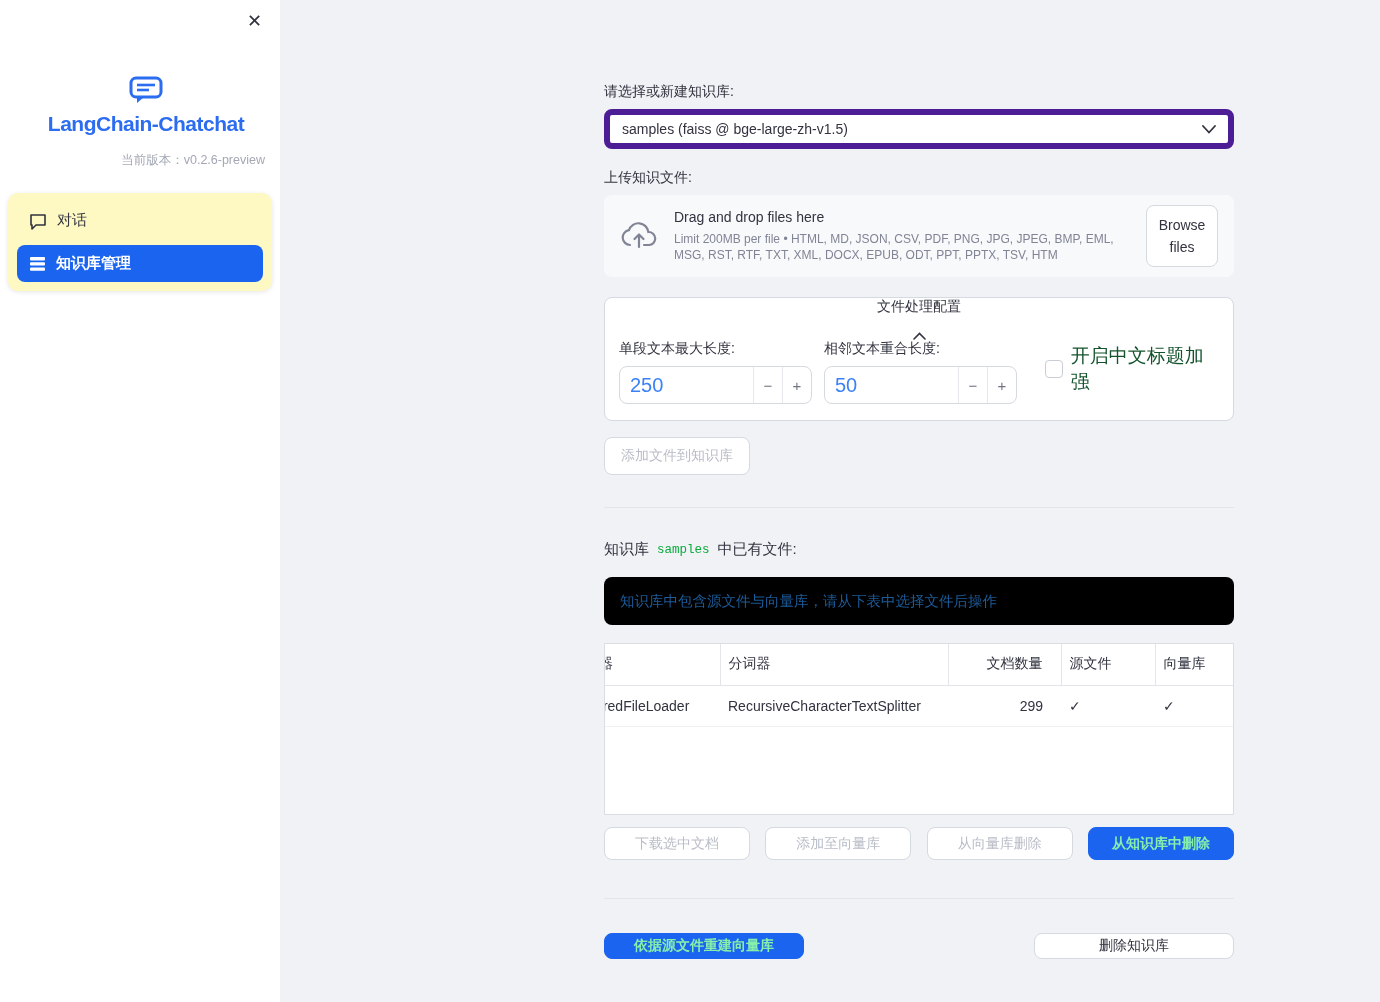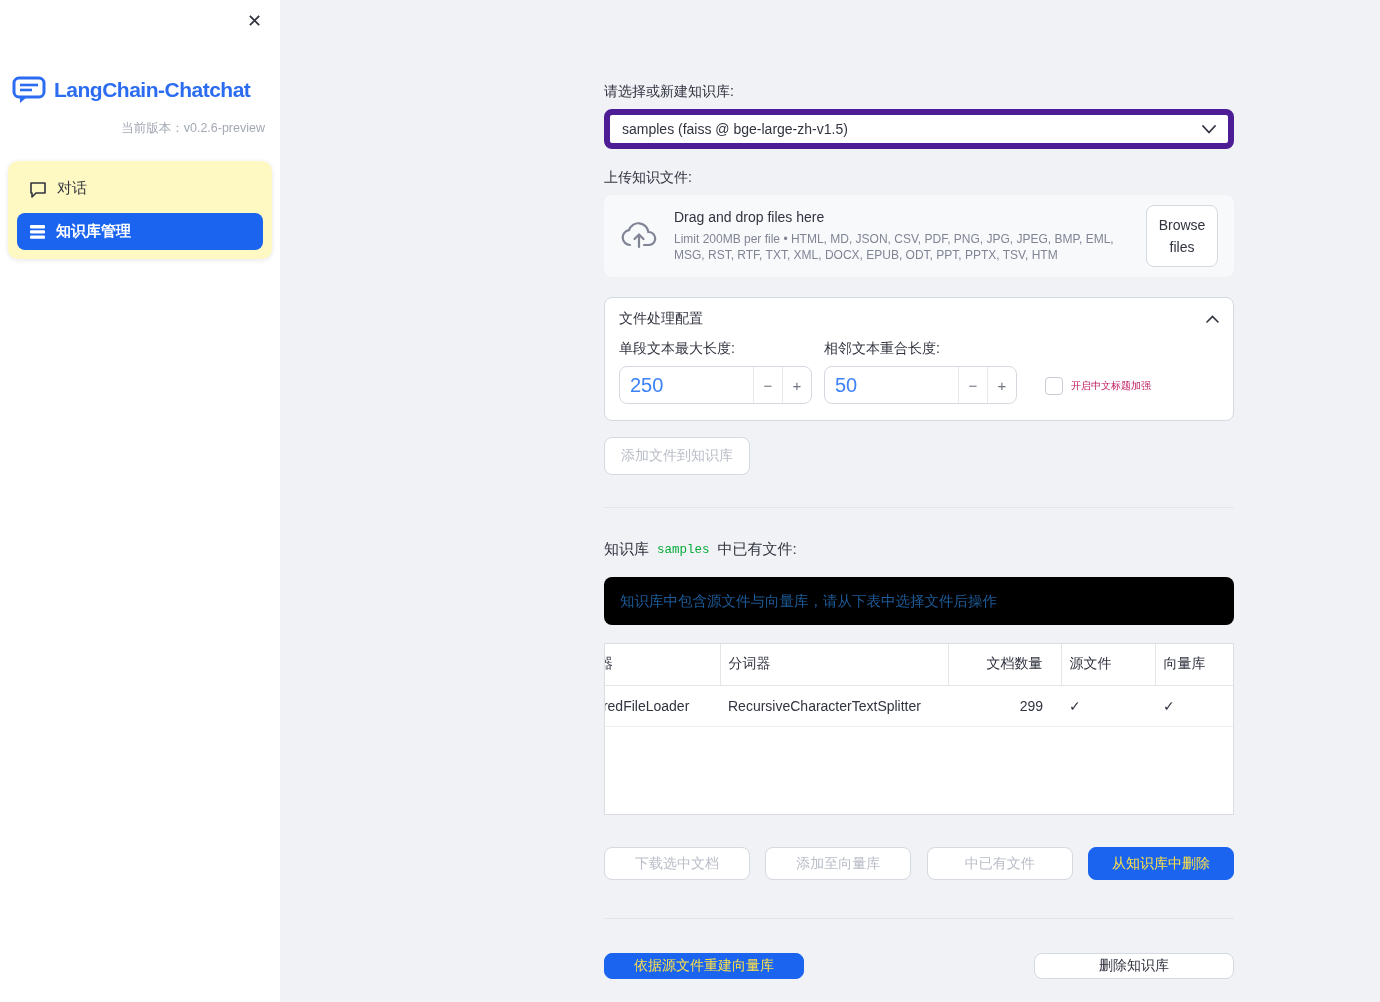--- a/index.html
+++ b/index.html
@@ -16,20 +16,21 @@
     position:absolute; left:0; top:0; width:280px; height:1002px;
     background:#ffffff;
   }
   .close-btn {
     position:absolute; top:8px; right:14px; font-size:18px; color:#31333f;
     cursor:pointer; line-height:1; padding:4px;
   }
   .logo-row {
     display:flex; align-items:center; gap:8px;
     margin:76px 0 0 12px;
+    flex-direction:column;
   }
   .logo-text {
     color:#2b6cf0; font-weight:bold; font-size:21px; letter-spacing:-0.5px;
   }
   .version {
     text-align:right; padding-right:15px; margin-top:16px;
     color:#a3a8b4; font-size:12.5px;
   }
   .nav-card {
     margin:24px 8px 0 8px; background:#fef9c3; border-radius:10px;
@@ -72,21 +73,21 @@
     width:72px; background:#ffffff; border:1px solid #d5d9e0; border-radius:8px;
     padding:8px 6px; font-size:14px; color:#31333f; text-align:center; cursor:pointer;
     line-height:1.6;
   }
 
   .expander {
     margin-top:20px; background:#ffffff; border:1px solid #d5d9e0; border-radius:8px;
   }
   .exp-header {
     height:42px; display:flex; align-items:center; justify-content:space-between;
-    padding:0 14px; cursor:pointer; font-size:14px;
+    padding:0 14px; cursor:pointer; font-size:14px;flex-direction:column;
   }
   .exp-body { display:flex; padding:0 14px 16px 14px; }
   .field { width:193px; margin-right:12px; }
   .num-input {
     display:flex; height:38px; background:#ffffff; border:1px solid #d5d9e0;
     border-radius:8px; overflow:hidden; align-items:stretch;
   }
   .num-input input {
     flex:1; border:none; outline:none; padding:0 10px; font-size:20px;
     color:#3b82f6; font-family:"Liberation Sans",sans-serif; background:transparent;
@@ -98,29 +99,29 @@
     align-items:center; justify-content:center;
   }
   .chk-wrap {
     display:flex; align-items:center; gap:8px; align-self:flex-end;
     margin:0 0 9px 16px; cursor:pointer;
   }
   .chk-box {
     width:18px; height:18px; border:1px solid #c9cdd6; border-radius:4px;
     background:#ffffff;
   }
-  .chk-label { font-size:10px; color:#be185d; }
+  .chk-label { font-size:19px; color:#14532d; }
 
   .btn {
     border-radius:8px; font-size:14px; height:38px; padding:0 16px;
     cursor:pointer; border:1px solid #d5d9e0; background:#ffffff; color:#31333f;
     font-family:"Liberation Sans",sans-serif;
   }
   .btn.disabled { color:#b9bdc7; cursor:default; }
-  .btn.primary { background:#1b64f0; border-color:#1b64f0; color:#fde047; }
+  .btn.primary { background:#1b64f0; border-color:#1b64f0; color:#86efac;font-weight:bold; }
   .add-btn { margin-top:16px; }
 
   .divider { border:none; border-top:1px solid #e3e5ea; margin:32px 0; }
 
   .kb-line { font-size:15px; display:flex; align-items:center; gap:8px; }
   .kb-code {
     font-family:"Liberation Mono","DejaVu Sans Mono",monospace;
     font-size:12.5px; color:#09ab3b;
   }
 
@@ -143,21 +144,21 @@
     border-bottom:1px solid #e4e5e9; color:#31333f; font-weight:500;
   }
   table.grid thead th + th { border-left:1px solid #e4e5e9; }
   table.grid tbody td { border-bottom:1px solid #eef0f2; }
   .col-loader { width:185px; }
   .col-splitter { width:228px; }
   .col-count { width:113px; text-align:right !important; padding-right:18px !important; }
   .col-src { width:94px; }
   .col-vec { width:80px; }
 
-  .actions { margin-top:32px; display:flex; justify-content:space-between; }
+  .actions { margin-top:12px; display:flex; justify-content:space-between; }
   .actions .btn { width:146px; height:33px; padding:0; font-size:14px; }
 
   .bottom-row { margin-top:34px; display:flex; justify-content:space-between; padding-bottom:40px; }
   .bottom-row .btn { width:200px; height:26px; }
 
   svg { display:block; }
 </style>
 </head>
 <body>
 
@@ -296,21 +297,21 @@
             <td class="col-src">✓</td>
             <td class="col-vec">✓</td>
           </tr>
         </tbody>
       </table>
     </div>
 
     <div class="actions">
       <button class="btn disabled">下载选中文档</button>
       <button class="btn disabled">添加至向量库</button>
-      <button class="btn disabled">中已有文件</button>
+      <button class="btn disabled">从向量库删除</button>
       <button class="btn primary">从知识库中删除</button>
     </div>
 
     <hr class="divider" style="margin-top:38px;">
 
     <div class="bottom-row">
       <button class="btn primary">依据源文件重建向量库</button>
       <button class="btn">删除知识库</button>
     </div>
 

